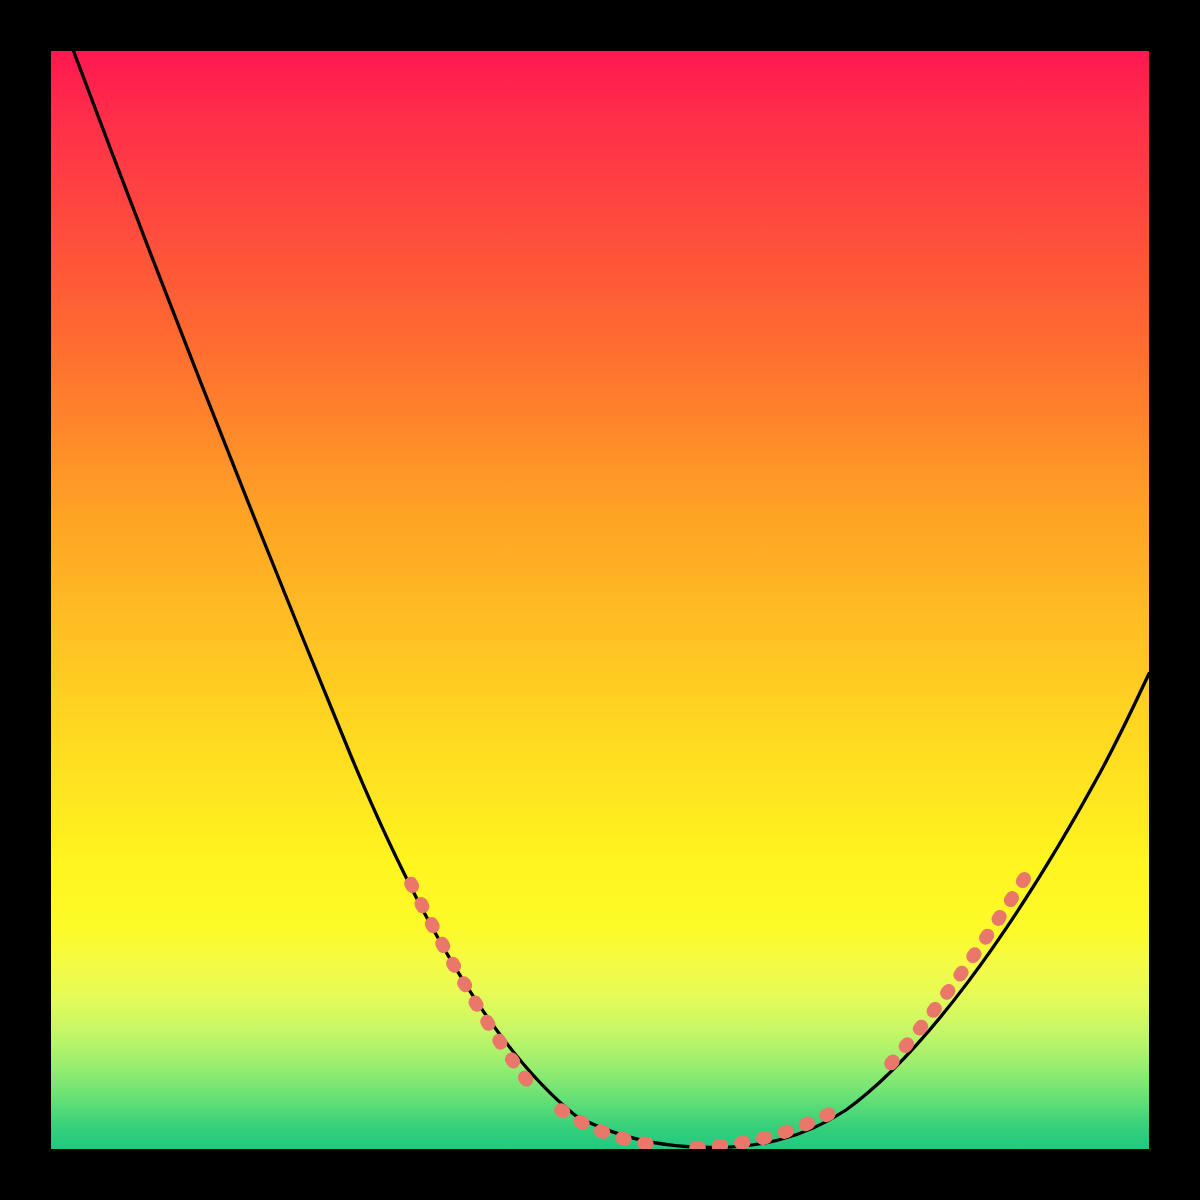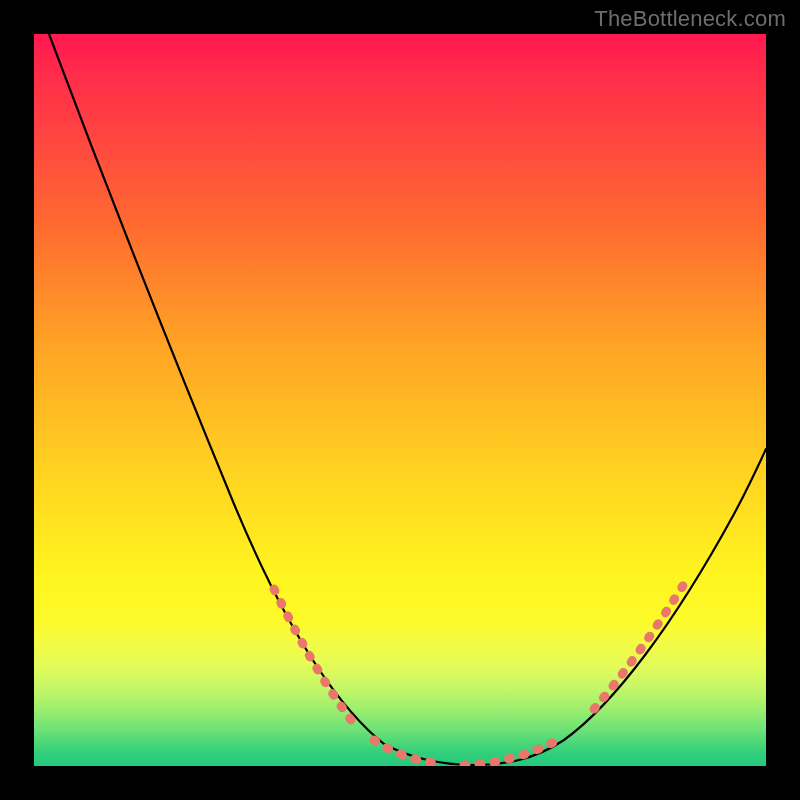--- a/index.html
+++ b/index.html
@@ -62,21 +62,20 @@
     top: 0;
     width: 732px;
     height: 732px;
   }
 </style>
 </head>
 <body>
 
 <div class="frame">
 
-  <div class="watermark">TheBottleneck.com</div>
 
   <div class="plot-area">
     <svg class="curve" viewBox="0 0 732 732" preserveAspectRatio="none">
 
       <path fill="none" stroke="#000000" stroke-width="2.2" stroke-linecap="round" stroke-linejoin="round" d="M 15 0
                C 60 120, 130 300, 200 470
                C 250 590, 300 670, 350 710
                C 380 726, 410 731, 440 731
                C 470 731, 500 726, 530 706
                C 580 670, 640 590, 700 480

